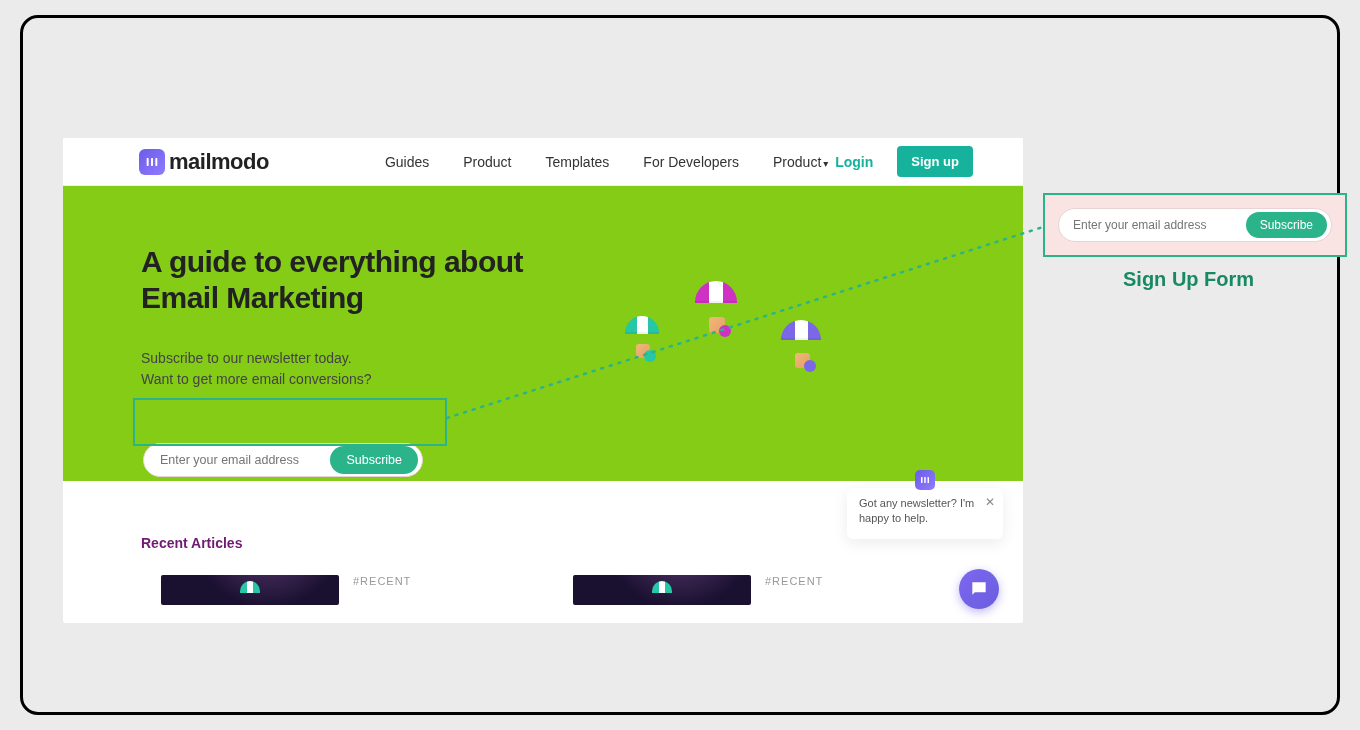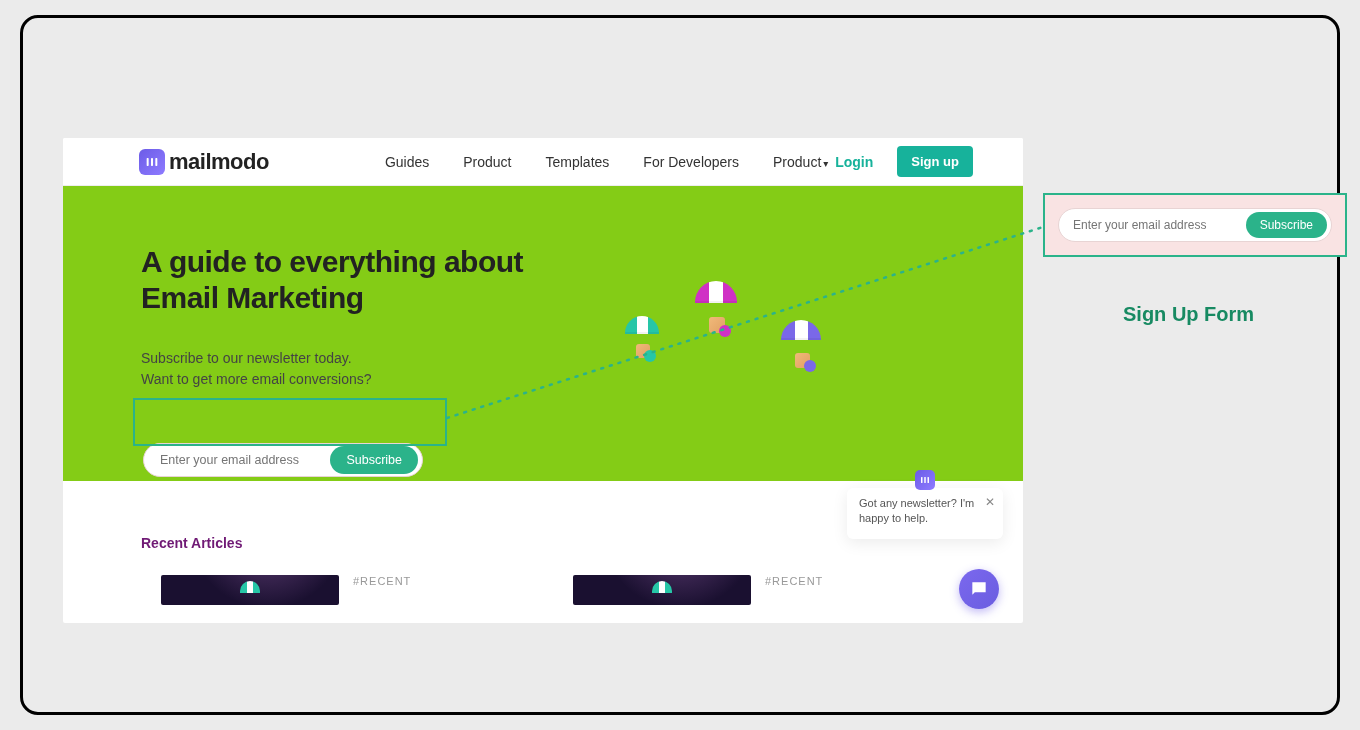--- a/index.html
+++ b/index.html
@@ -176,21 +176,21 @@
     border: 1px solid #e8d4d4;
     width: 274px;
     height: 34px;
     padding: 0 4px 0 14px;
   }
   .form-callout .sub-input { flex: 1; font-size: 12px; }
   .form-callout .sub-btn { padding: 6px 14px; font-size: 12px; }
   .callout-label {
     position: absolute;
     left: 1100px;
-    top: 285px;
+    top: 250px;
     color: #178a62;
     font-size: 20px;
     font-weight: 700;
   }
   
   .connector {
     position: absolute;
     left: 0; top: 0;
     width: 1360px; height: 730px;
     pointer-events: none;

